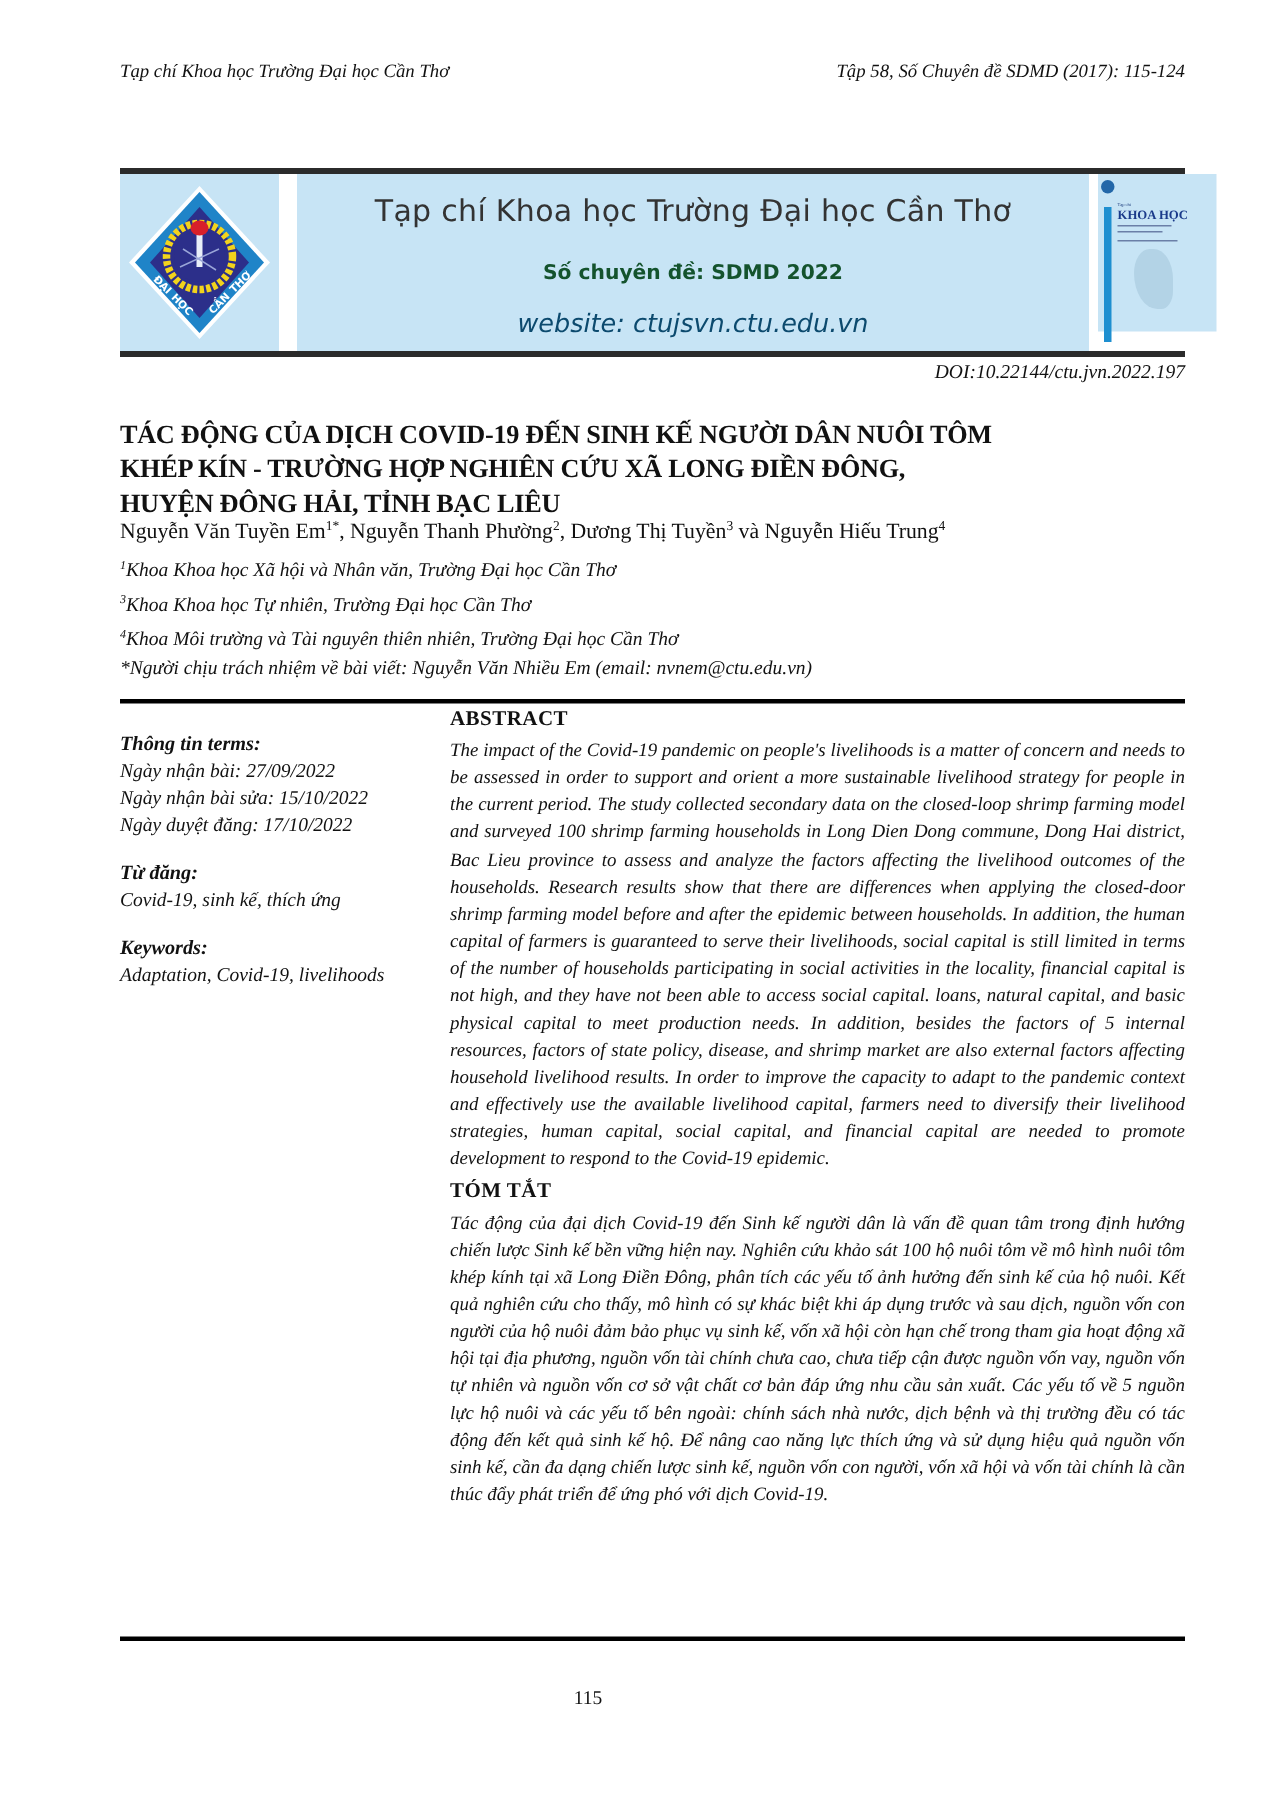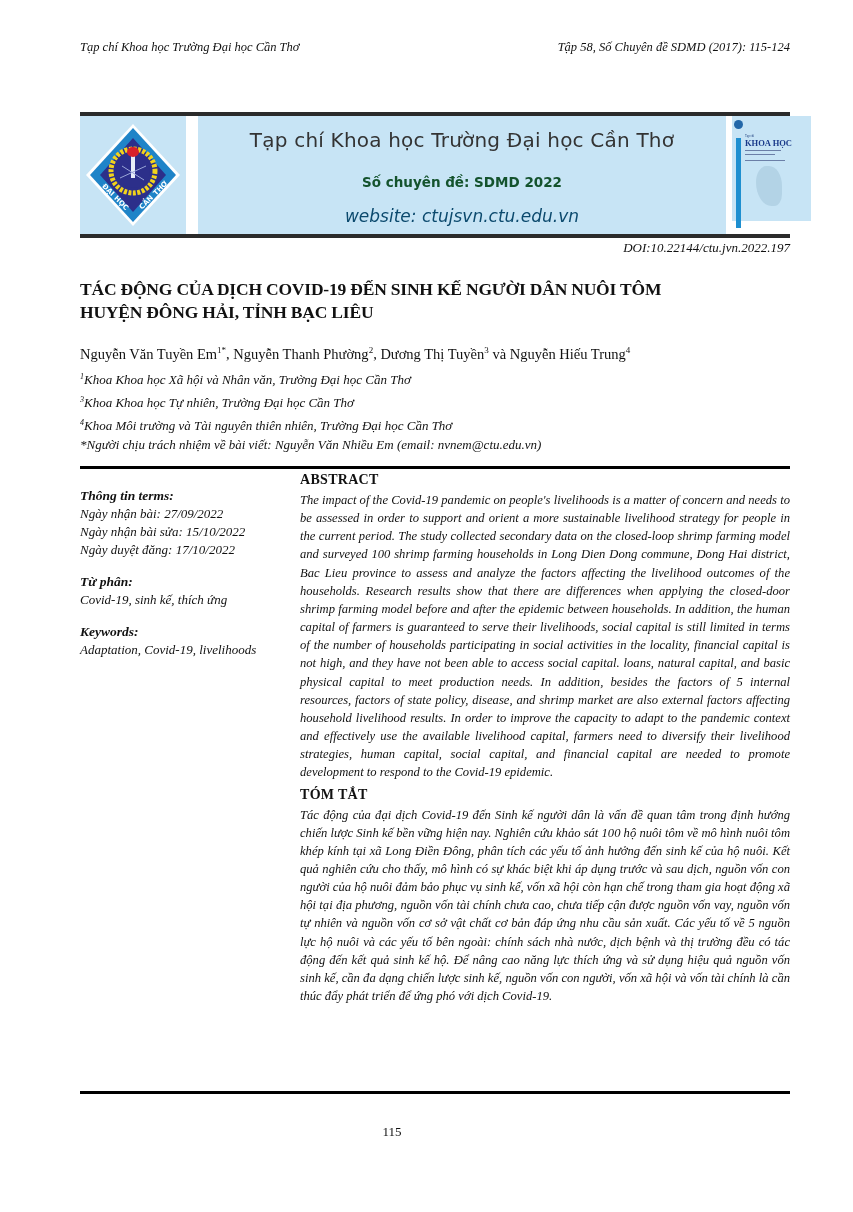--- a/index.html
+++ b/index.html
@@ -92,20 +92,21 @@
     <div class="cover-line" style="top:38px;width:30px;"></div>
     <div class="cover-line" style="top:44px;width:40px;"></div>
     <div class="cover-map"></div>
   </div>
 </div>
 
 <div class="doi">DOI:10.22144/ctu.jvn.2022.197</div>
 
 <div class="title">
   <div>TÁC ĐỘNG CỦA DỊCH COVID-19 ĐẾN SINH KẾ NGƯỜI DÂN NUÔI TÔM</div>
+  <div>KHÉP KÍN - TRƯỜNG HỢP NGHIÊN CỨU XÃ LONG ĐIỀN ĐÔNG,</div>
   <div>HUYỆN ĐÔNG HẢI, TỈNH BẠC LIÊU</div>
 </div>
 
 <div class="authors">
   <span>Nguyễn Văn Tuyền Em</span><sup>1*</sup><span>, </span><span>Nguyễn Thanh Phường</span><sup>2</sup><span>, </span><span>Dương Thị Tuyền</span><sup>3</sup><span> và </span><span>Nguyễn Hiếu Trung</span><sup>4</sup>
 </div>
 
 <div class="affils">
   <div><sup>1</sup><span>Khoa Khoa học Xã hội và Nhân văn, Trường Đại học Cần Thơ</span></div>
   <div><sup>3</sup><span>Khoa Khoa học Tự nhiên, Trường Đại học Cần Thơ</span></div>
@@ -116,21 +117,21 @@
 <div class="rule-thick" style="top:466px;"></div>
 
 <div class="left-col">
   <div class="block">
     <div class="head">Thông tin terms:</div>
     <div class="val">Ngày nhận bài: 27/09/2022</div>
     <div class="val">Ngày nhận bài sửa: 15/10/2022</div>
     <div class="val">Ngày duyệt đăng: 17/10/2022</div>
   </div>
   <div class="block">
-    <div class="head">Từ phân:</div>
+    <div class="head">Từ đăng:</div>
     <div class="val">Covid-19, sinh kế, thích ứng</div>
   </div>
   <div class="block">
     <div class="head">Keywords:</div>
     <div class="val">Adaptation, Covid-19, livelihoods</div>
   </div>
 </div>
 
 <div class="right-col">
   <div class="section-h">ABSTRACT</div>

